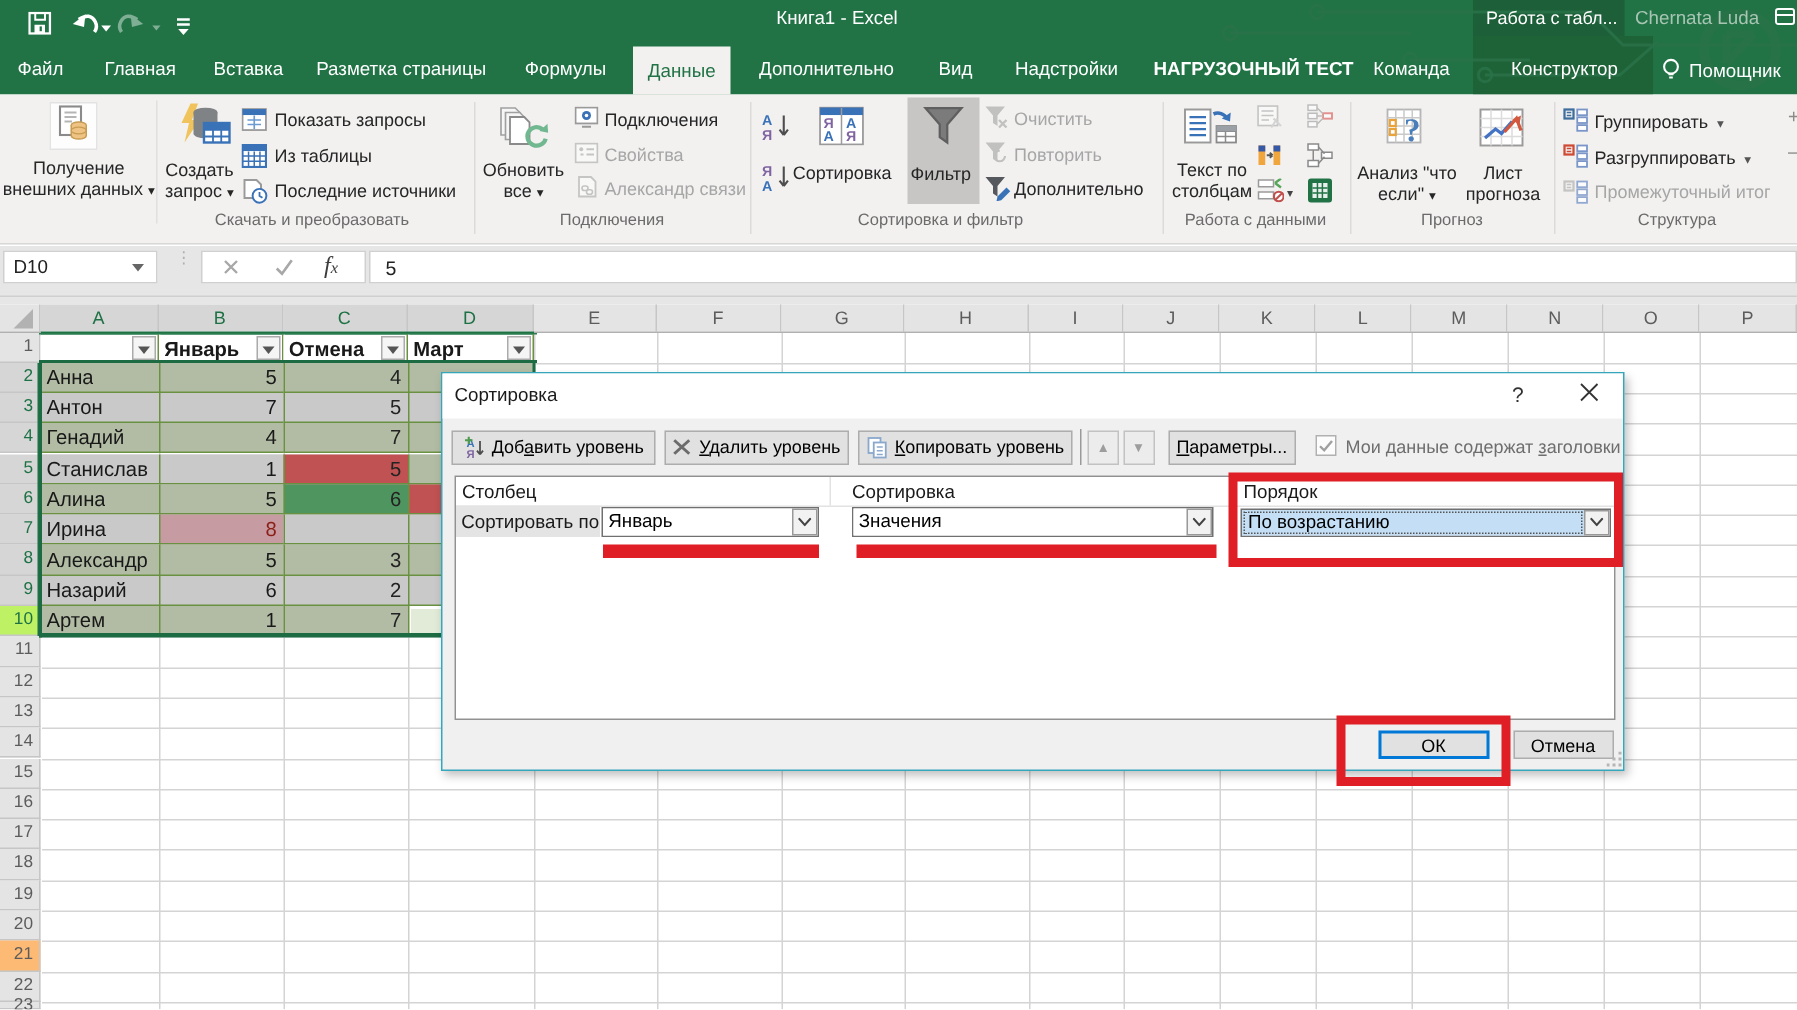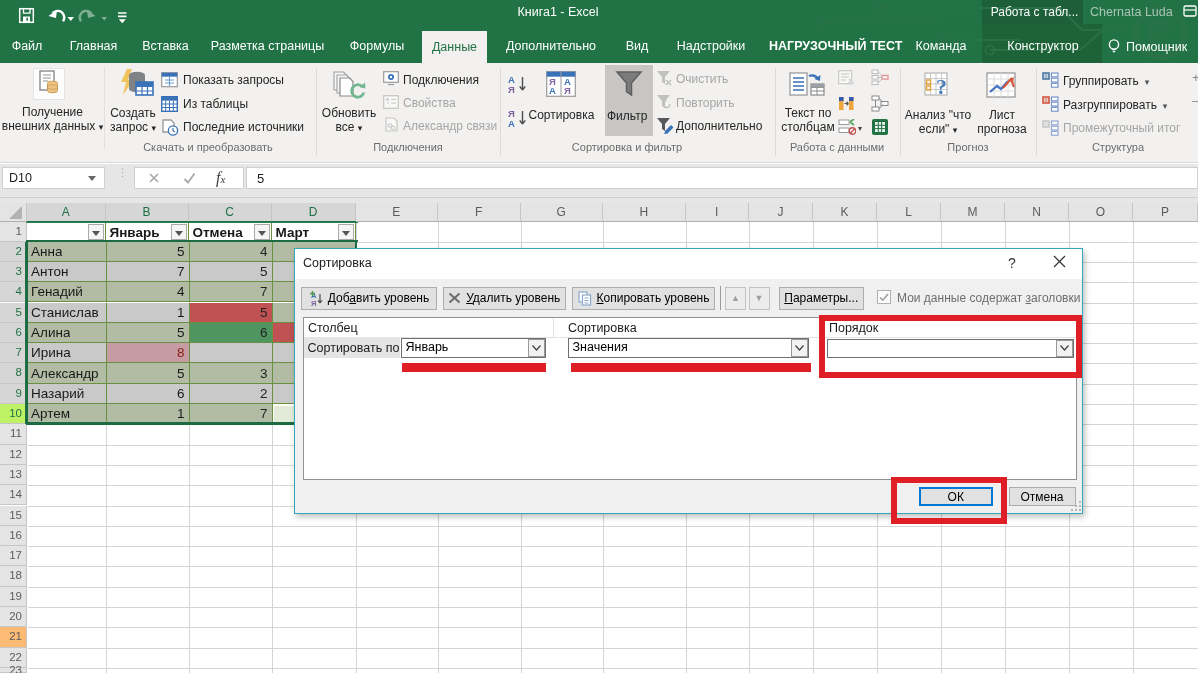--- a/index.html
+++ b/index.html
@@ -539,20 +539,21 @@
       </svg>
     </div>
 <div class="a" style="left:567.5px;top:338px;width:241px;height:19.5px;background:#fff;border:1px solid #707070"></div>
 <div class="a" style="left:568.5px;top:339px;width:222px;height:17.5px;background:#fff;font-size:12.5px;color:#000;line-height:17.5px;padding-left:4px;">Значения</div>
 <div class="a" style="left:790.5px;top:339px;width:17px;height:17.5px;background:#f2f2f2;border:1px solid #999;display:flex;align-items:center;justify-content:center">
       <svg style="width:9px;height:6px" viewBox="0 0 9 6">
         <path d="M0.5 0.5 L4.5 5 L8.5 0.5" stroke="#444" stroke-width="1.3" fill="none"></path>
       </svg>
     </div>
 <div class="a" style="left:827px;top:338.5px;width:246.5px;height:19px;background:#fff;border:1px solid #707070"></div>
+<div class="a" style="left:828px;top:339.5px;width:227.5px;height:17px;background:#c3def5;font-size:12.5px;color:#000;line-height:17px;padding-left:4px;outline:1px dotted #555;outline-offset:-2px;">По возрастанию</div>
 <div class="a" style="left:1055.5px;top:339.5px;width:17px;height:17px;background:#f2f2f2;border:1px solid #999;display:flex;align-items:center;justify-content:center">
       <svg style="width:9px;height:6px" viewBox="0 0 9 6">
         <path d="M0.5 0.5 L4.5 5 L8.5 0.5" stroke="#444" stroke-width="1.3" fill="none"></path>
       </svg>
     </div>
 <div class="a" style="left:919px;top:486.5px;width:73.5px;height:19.5px;background:#e1e1e1;border:2px solid #0078d7;font-size:12px;color:#000;text-align:center;line-height:16px">ОК</div>
 <div class="a" style="left:1008.5px;top:486.5px;width:67px;height:19.5px;background:#e1e1e1;border:1px solid #adadad;font-size:12px;color:#000;text-align:center;line-height:18px">Отмена</div>
 <svg class="a" style="left:1071px;top:501px;width:12px;height:12px" viewBox="0 0 12 12">
 <g fill="#b5b5b5">
         <rect x="8" y="0" width="2" height="2"></rect>

